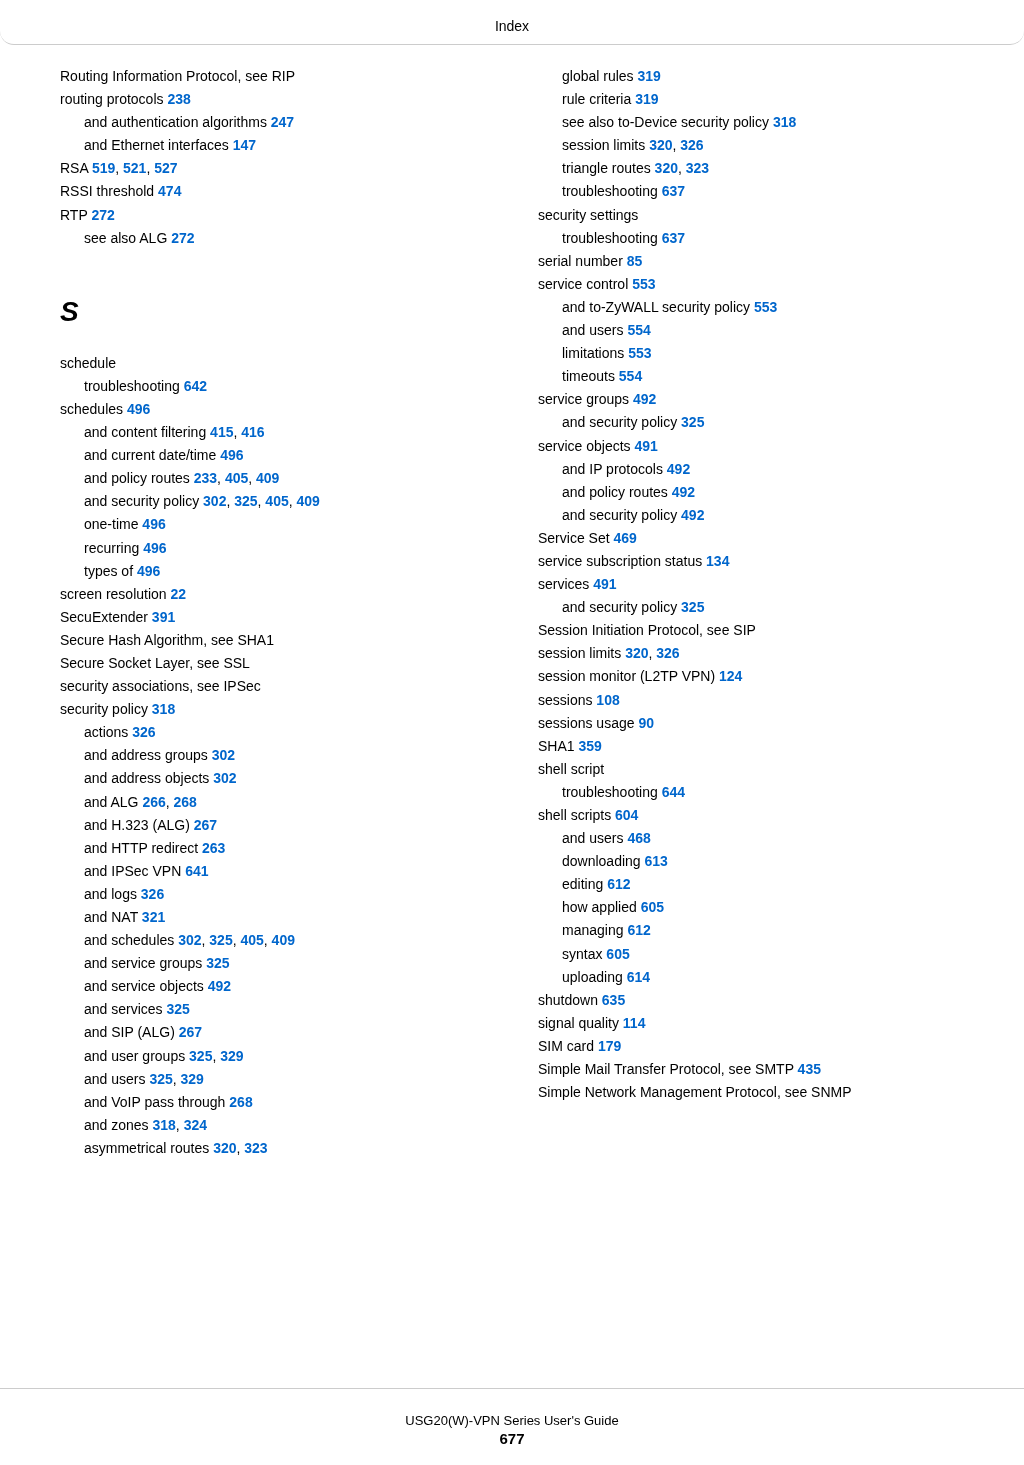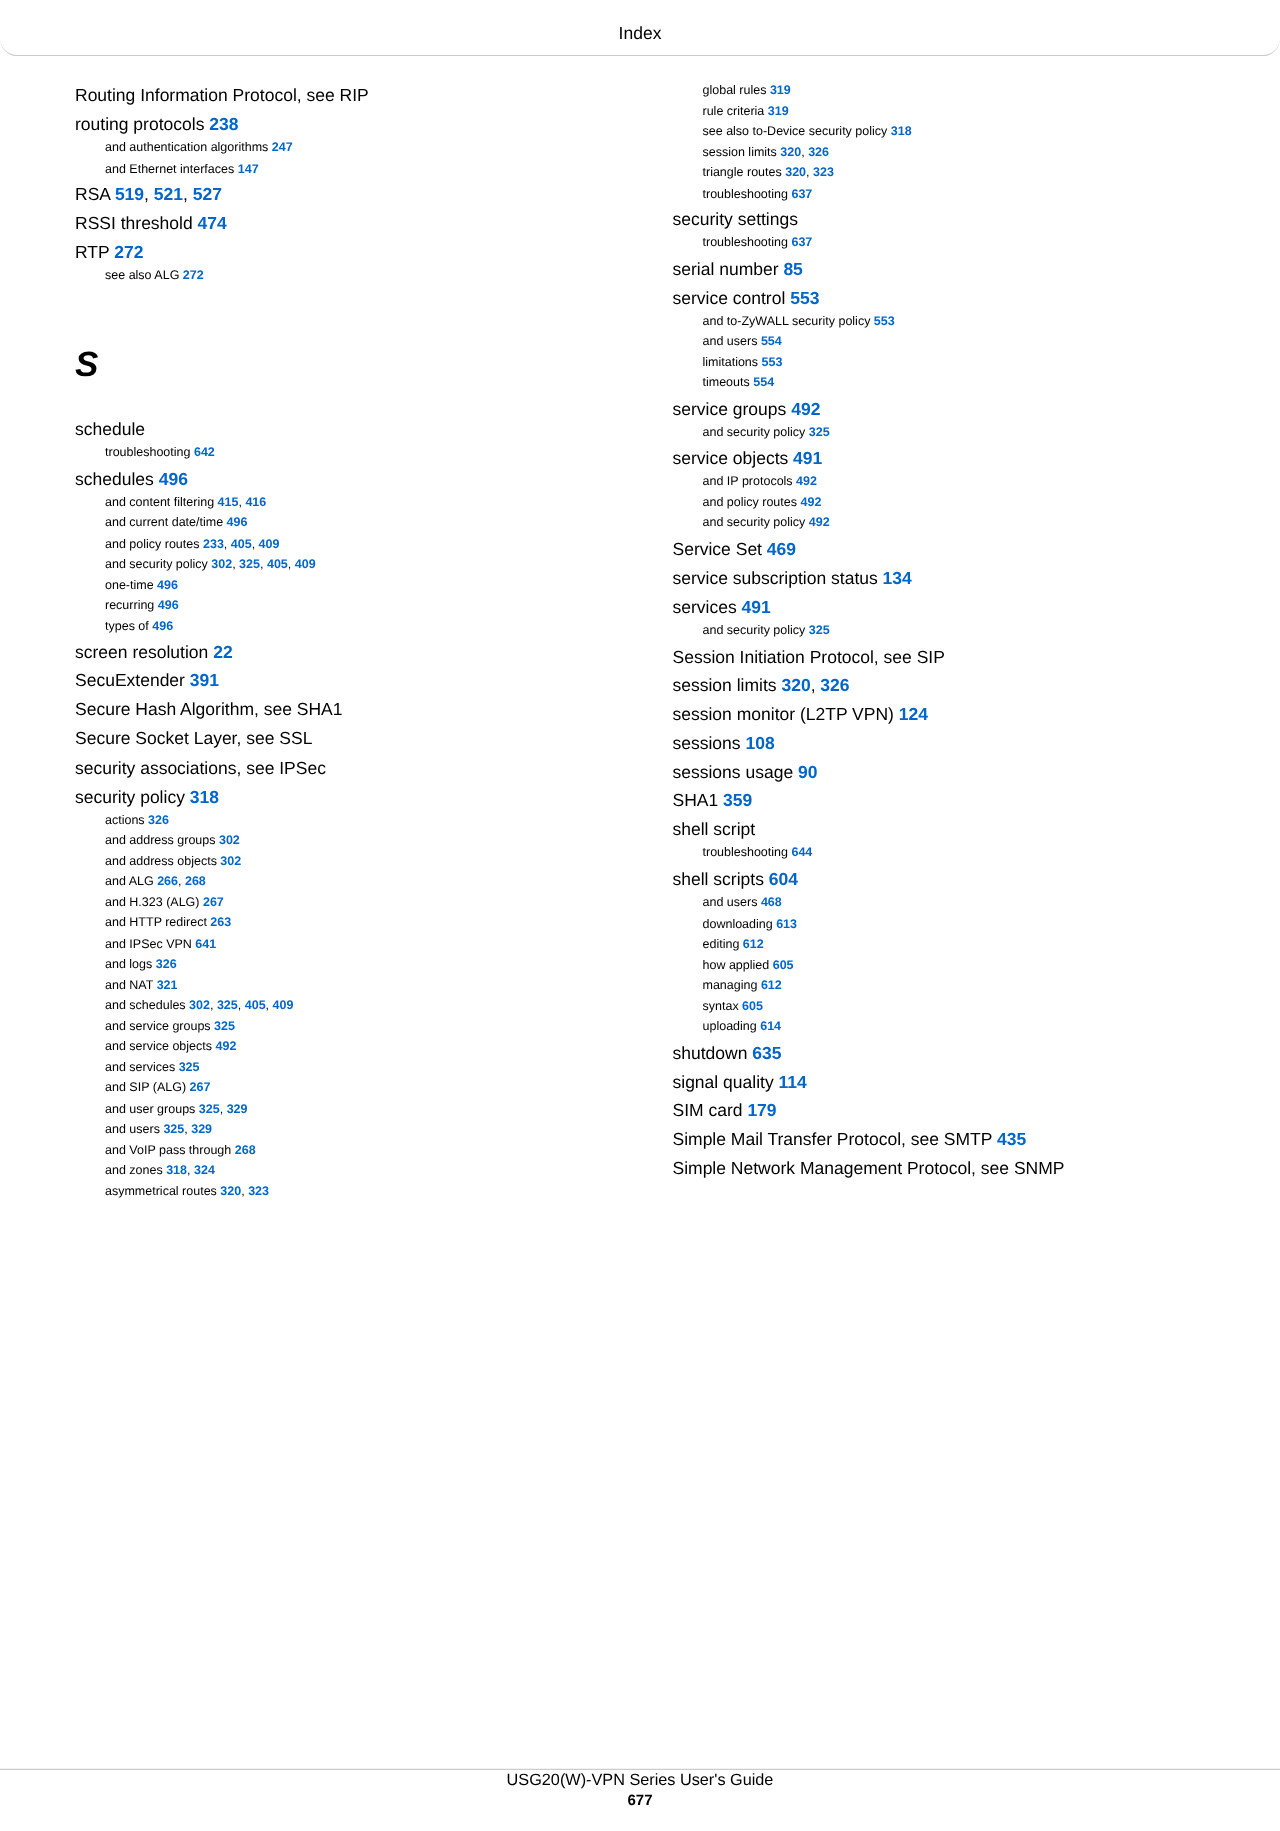--- a/index.html
+++ b/index.html
@@ -14,30 +14,30 @@
     }
     .page-header {
       text-align: center;
       padding: 18px 0 10px 0;
       font-size: 14px;
       border-bottom: 1px solid #ccc;
       border-radius: 14px;
     }
     .page-footer {
       text-align: center;
-      padding: 0 0 18px 0;
+      padding: 24px 0 18px 0;
       font-size: 13px;
       border-top: 1px solid #ccc;
       position: absolute;
       bottom: 0;
       left: 0;
       right: 0;
     }
     .page-footer .page-number {
-      font-size: 12px;
+      font-size: 15px;
       font-weight: bold;
       display: block;
       margin-top: 2px;
     }
     .content {
       padding: 20px 60px 80px 60px;
       display: flex;
       gap: 52px;
     }
     .col-left {
@@ -47,21 +47,21 @@
       flex: 1;
     }
     .index-entry {
       line-height: 1.65;
     }
     .entry-main {
       font-size: 14px;
     }
     .entry-sub {
       padding-left: 24px;
-      font-size: 10px;
+      font-size: 14px;
     }
     a.page-ref {
       color: #0066cc;
       text-decoration: none;
       font-weight: bold;
     }
     .section-letter {
       font-size: 28px;
       font-weight: bold;
       margin: 18px 0 10px 0;

